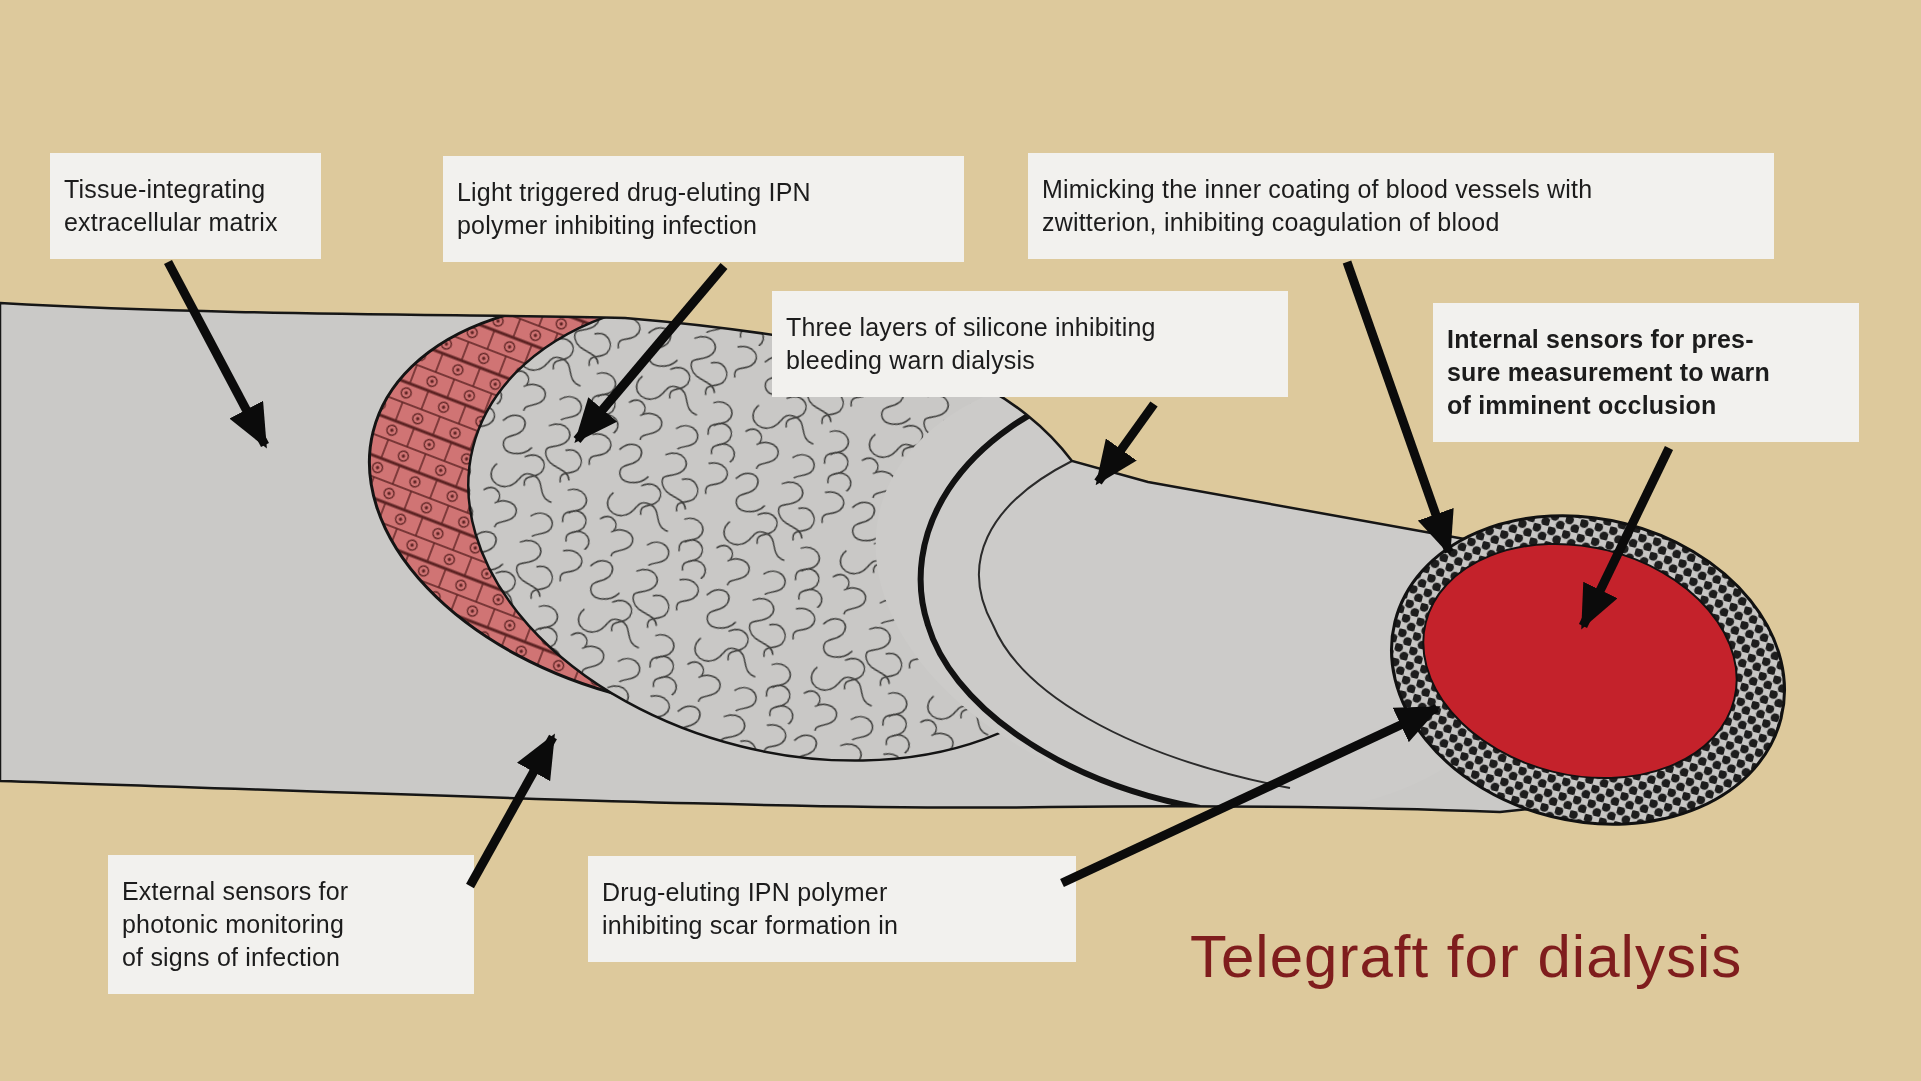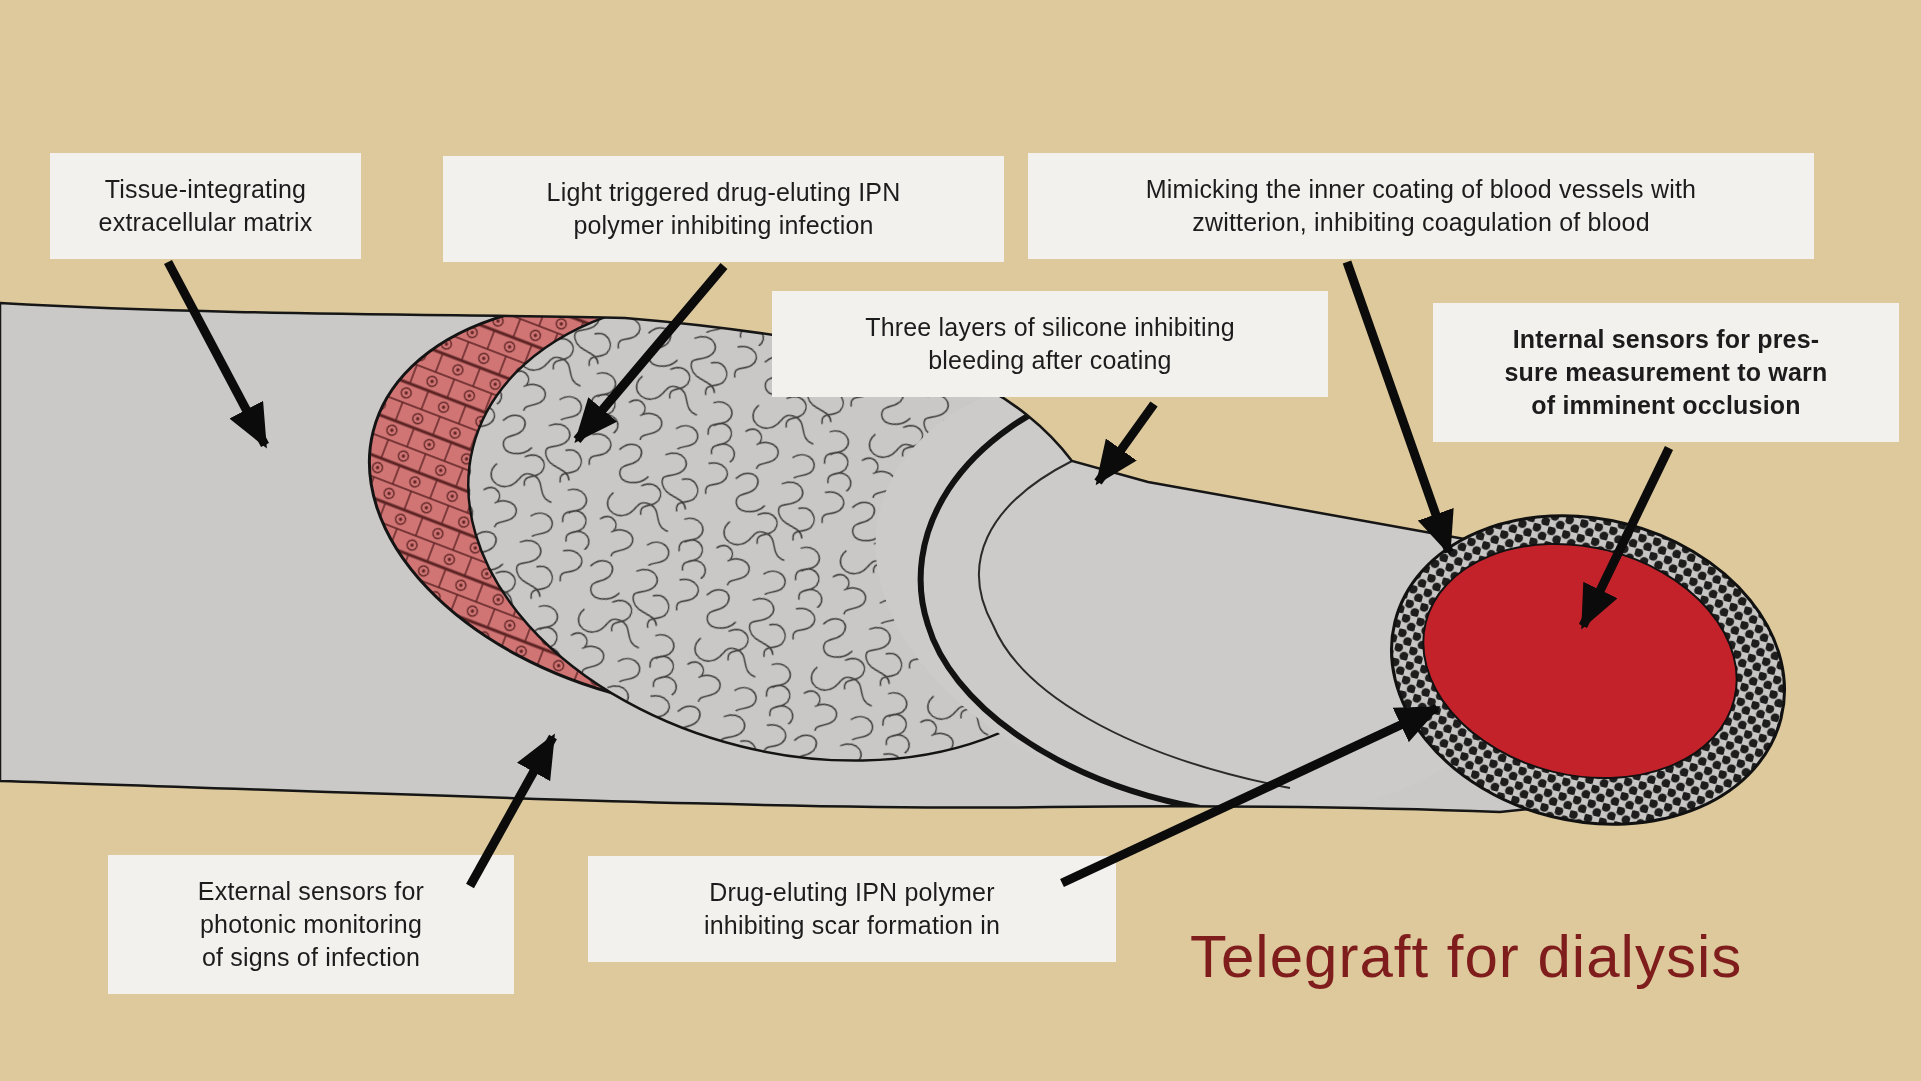--- a/index.html
+++ b/index.html
@@ -12,24 +12,23 @@
   }
   #illustration{position:absolute;left:0;top:0;width:1921px;height:1081px;}
   #arrow-layer{position:absolute;left:0;top:0;width:1921px;height:1081px;pointer-events:none;}
   .callout{
     position:absolute;
     background:#f2f1ee;
     color:#1c1c1c;
     font-size:25px;
     line-height:33px;
     font-weight:500;
-    padding:20px 34px;
+    padding:20px 14px;
     letter-spacing:0.2px;
     white-space:nowrap;
-    text-align:center;
   }
   .callout span{display:block;}
   .c1{left:50px;  top:153px; width:243px;}
   .c2{left:443px; top:156px; width:493px;}
   .c3{left:1028px;top:153px; width:718px;}
   .c4{left:772px; top:291px; width:488px;}
   .c5{left:1433px;top:303px; width:398px;font-weight:bold;}
   .c6{left:108px; top:855px; width:338px;}
   .c7{left:588px; top:856px; width:460px;}
   #fig-title{
@@ -126,21 +125,21 @@
     <span>polymer inhibiting infection</span>
   </div>
 
   <div class="callout c3">
     <span>Mimicking the inner coating of blood vessels with</span>
     <span>zwitterion, inhibiting coagulation of blood</span>
   </div>
 
   <div class="callout c4">
     <span>Three layers of silicone inhibiting</span>
-    <span>bleeding after coating</span>
+    <span>bleeding warn dialysis</span>
   </div>
 
   <div class="callout c5">
     <span>Internal sensors for pres-</span>
     <span>sure measurement to warn</span>
     <span>of imminent occlusion</span>
   </div>
 
   <div class="callout c6">
     <span>External sensors for</span>

